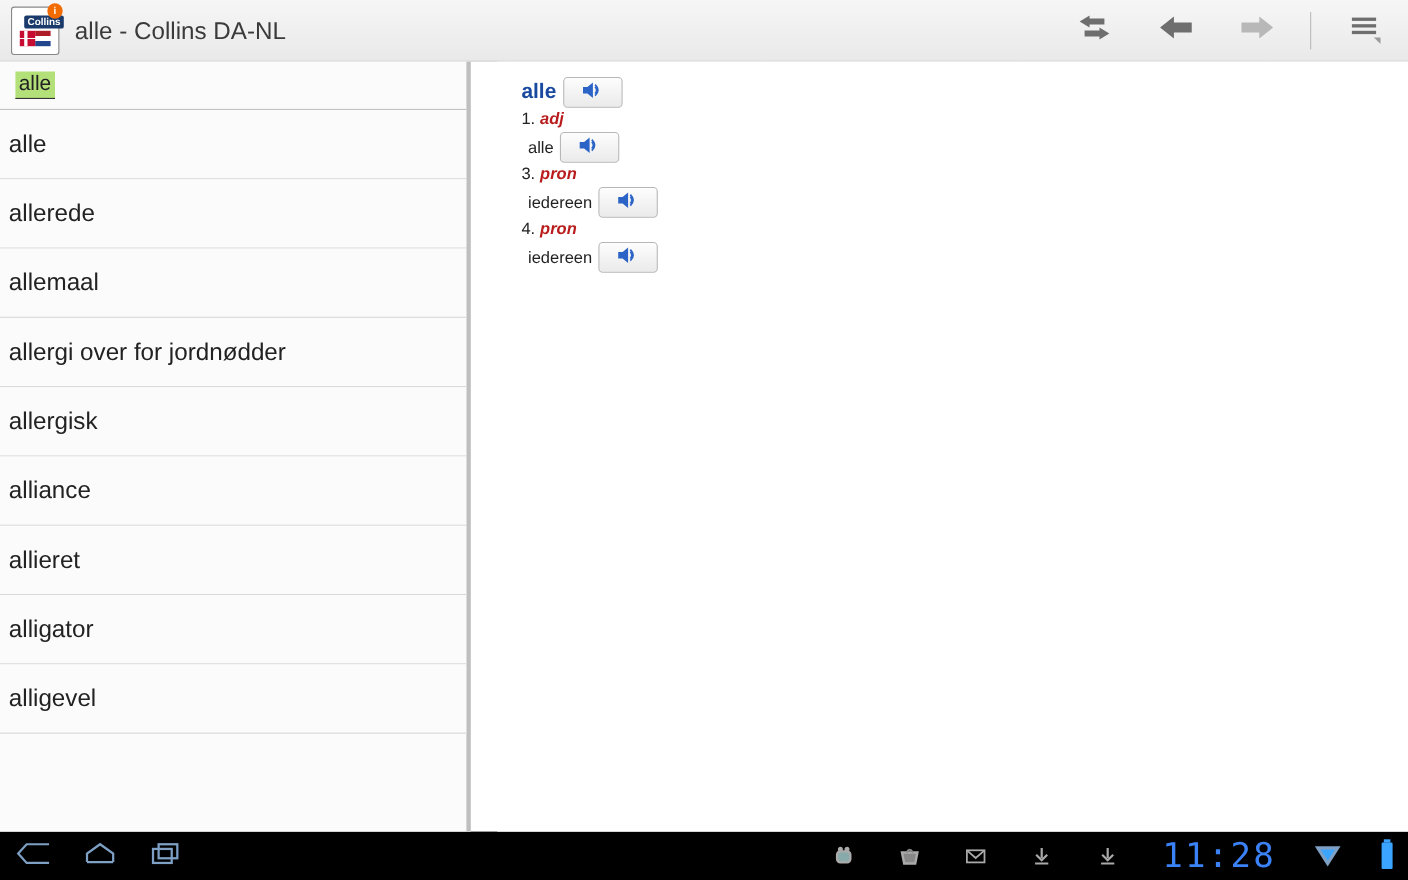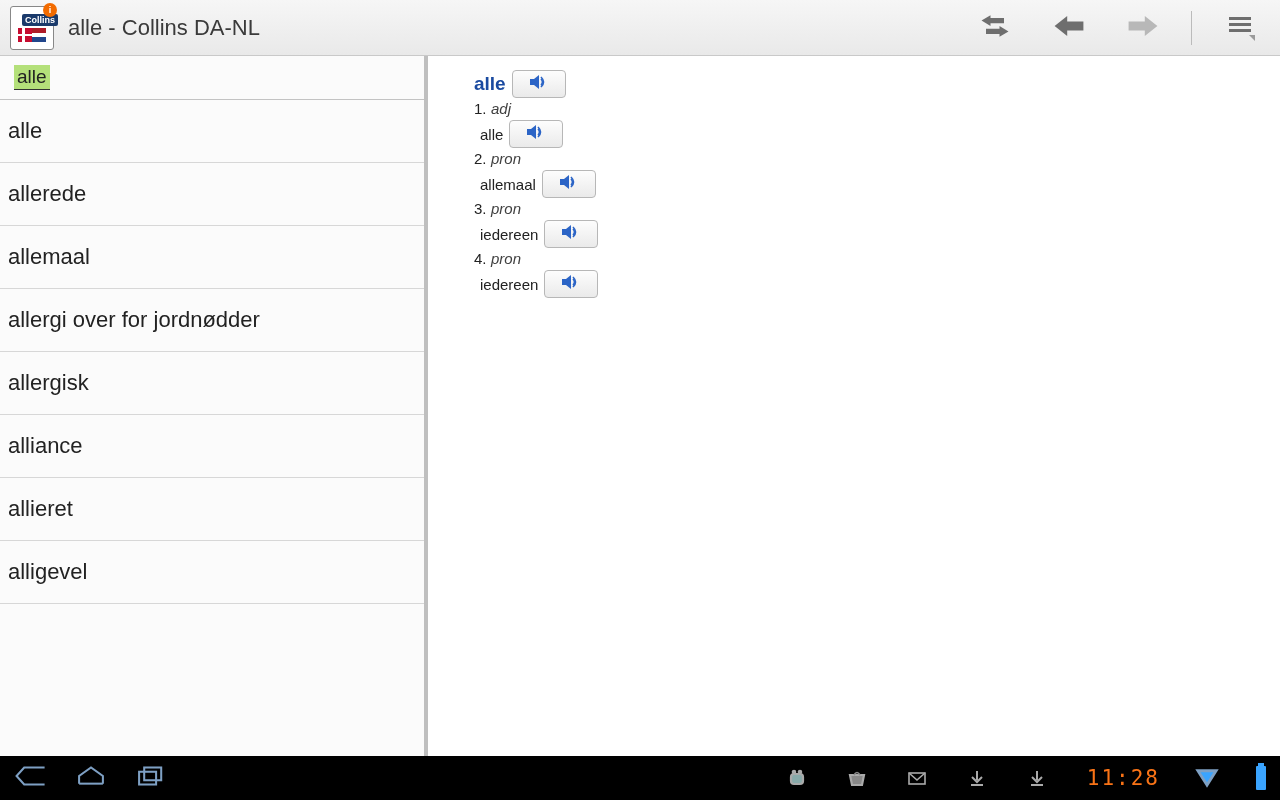--- a/index.html
+++ b/index.html
@@ -63,33 +63,33 @@
   .headword-line { display:flex; align-items:center; gap:6px;}
   .headword { color:#1a4aa0; font-weight:bold; font-size:19px;}
   .audio-btn {
     width: 54px; height:28px; border:1px solid #b7b7b7; border-radius:4px;
     background: linear-gradient(#fdfdfd,#eaeaea); display:inline-flex;
     align-items:center; justify-content:center; cursor:pointer;
   }
   .audio-btn svg{width:20px;height:18px;}
   .sense { margin-top:2px; }
   .sense-num { color:#222; font-size:15px; }
-  .pos { color:#404040; font-style:italic; font-weight:normal; font-size:15px;}
+  .pos { color:#b91c1c; font-style:italic; font-weight:bold; font-size:15px;}
   .trans-line { display:flex; align-items:center; gap:6px; margin:2px 0 2px 6px;}
   .trans { color:#222; font-size:15px;}
   
   .sysbar {
     height:44px; background:#000; display:flex; align-items:center; color:#9db3cc;
     padding:0 14px; gap:26px;
   }
   .sysbar .sys-spacer{flex:1;}
   .sysbar svg{width:34px;height:26px;fill:none;stroke:#7ea0c4;stroke-width:2.2;}
   .sysbar .notif svg{width:20px;height:20px;stroke:#aaa;fill:#888;}
   .sysbar .notif{display:flex;align-items:center;margin-right:14px;}
-  .clock{font-family:monospace;color:#f97316;font-size:21px;letter-spacing:2px;}
+  .clock{font-family:monospace;color:#3b82f6;font-size:31px;letter-spacing:2px;}
   .batt{width:10px;height:24px;background:#3aa4ff;border-radius:1px;margin-left:6px;position:relative;}
   .batt::before{content:"";position:absolute;top:-3px;left:2px;width:6px;height:3px;background:#3aa4ff;}
   .wifi{margin-left:4px;}
 </style>
 </head>
 <body>
 
 <div class="actionbar">
   <div class="app-icon">
     <span class="collins">Collins</span>
@@ -156,20 +156,23 @@
           <span>allergi over for jordnødder</span>
         </div>
       <div class="witem">
           <span>allergisk</span>
         </div>
       <div class="witem">
           <span>alliance</span>
         </div>
       <div class="witem">
           <span>allieret</span>
+        </div>
+      <div class="witem">
+          <span>alligator</span>
         </div>
       <div class="witem">
           <span>alligevel</span>
         </div>
     </div>
   </div>
 
   <div class="right">
     <div class="headword-line">
       <span class="headword">alle</span>
@@ -192,34 +195,20 @@
         <span class="audio-btn">
             <span><svg viewBox="0 0 20 18">
                 <polygon points="1,6 5,6 10,2 10,16 5,12 1,12" fill="#2b64c6"></polygon>
                 <path d="M12 4 Q17 9 12 14" stroke="#2b64c6" stroke-width="1.6" fill="none"></path>
                 <path d="M12 6 Q15 9 12 12" stroke="#2b64c6" stroke-width="1.6" fill="none"></path>
               </svg></span>
           </span>
       </div>
     </div>
 
-    <div class="sense">
-      <span class="sense-num">2.</span>
-      <span class="pos">pron</span>
-      <div class="trans-line">
-        <span class="trans">allemaal</span>
-        <span class="audio-btn">
-            <span><svg viewBox="0 0 20 18">
-                <polygon points="1,6 5,6 10,2 10,16 5,12 1,12" fill="#2b64c6"></polygon>
-                <path d="M12 4 Q17 9 12 14" stroke="#2b64c6" stroke-width="1.6" fill="none"></path>
-                <path d="M12 6 Q15 9 12 12" stroke="#2b64c6" stroke-width="1.6" fill="none"></path>
-              </svg></span>
-          </span>
-      </div>
-    </div>
 
     <div class="sense">
       <span class="sense-num">3.</span>
       <span class="pos">pron</span>
       <div class="trans-line">
         <span class="trans">iedereen</span>
         <span class="audio-btn">
             <span><svg viewBox="0 0 20 18">
                 <polygon points="1,6 5,6 10,2 10,16 5,12 1,12" fill="#2b64c6"></polygon>
                 <path d="M12 4 Q17 9 12 14" stroke="#2b64c6" stroke-width="1.6" fill="none"></path>

